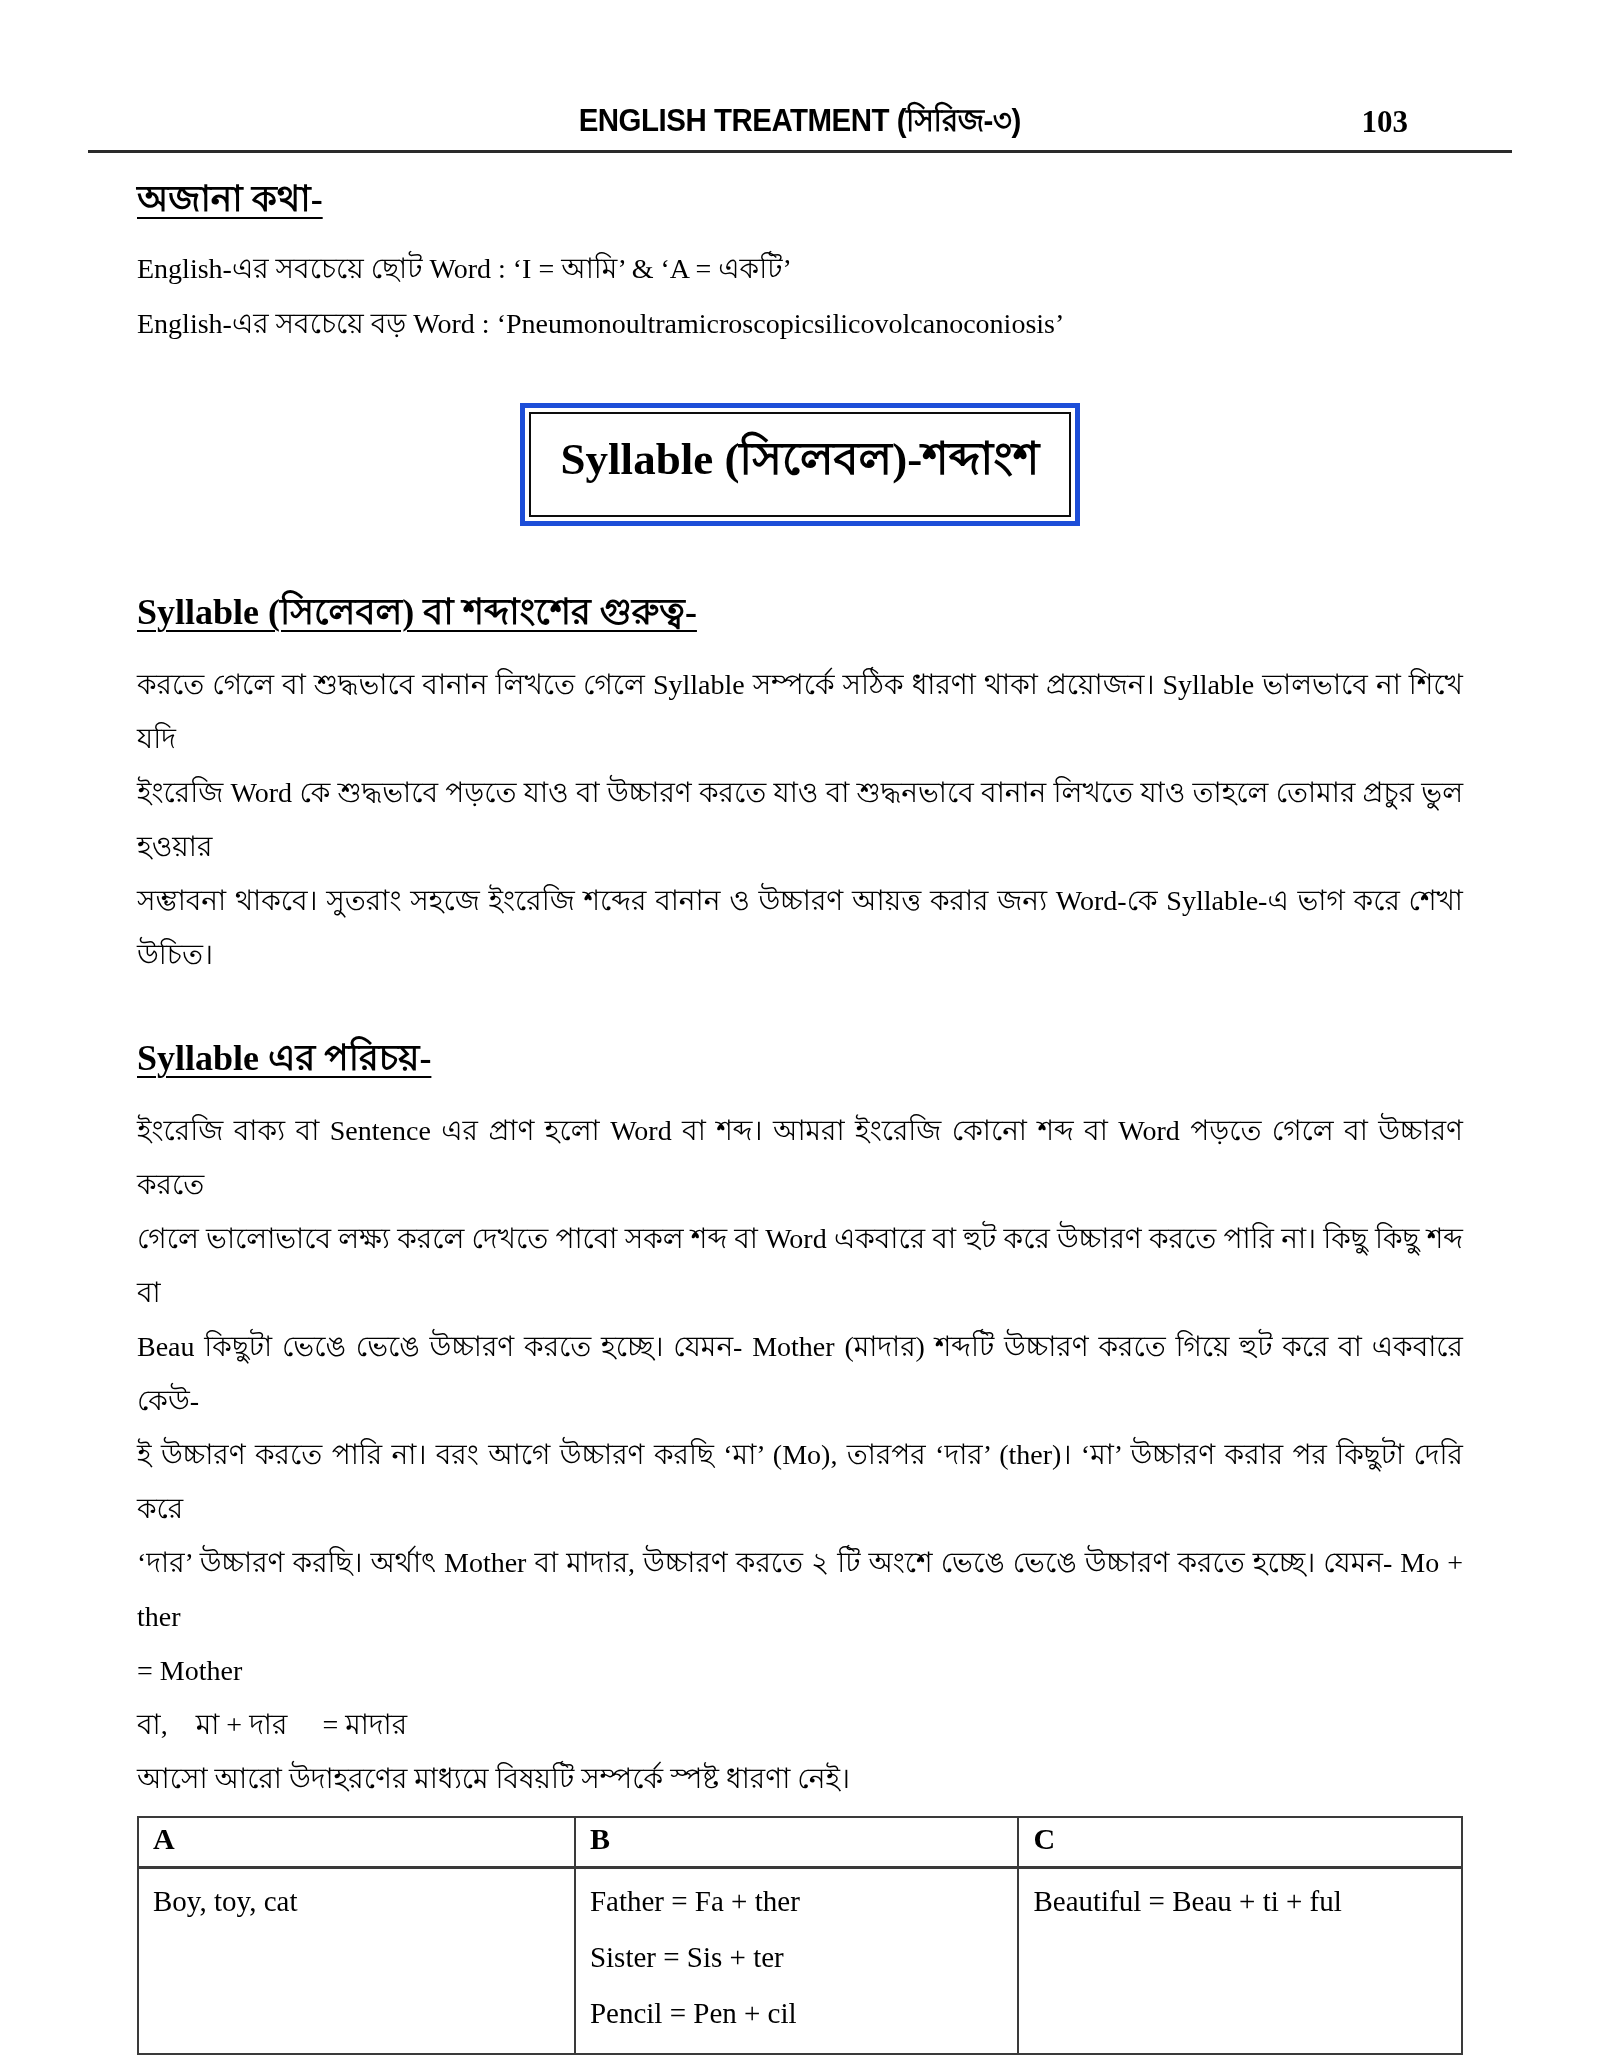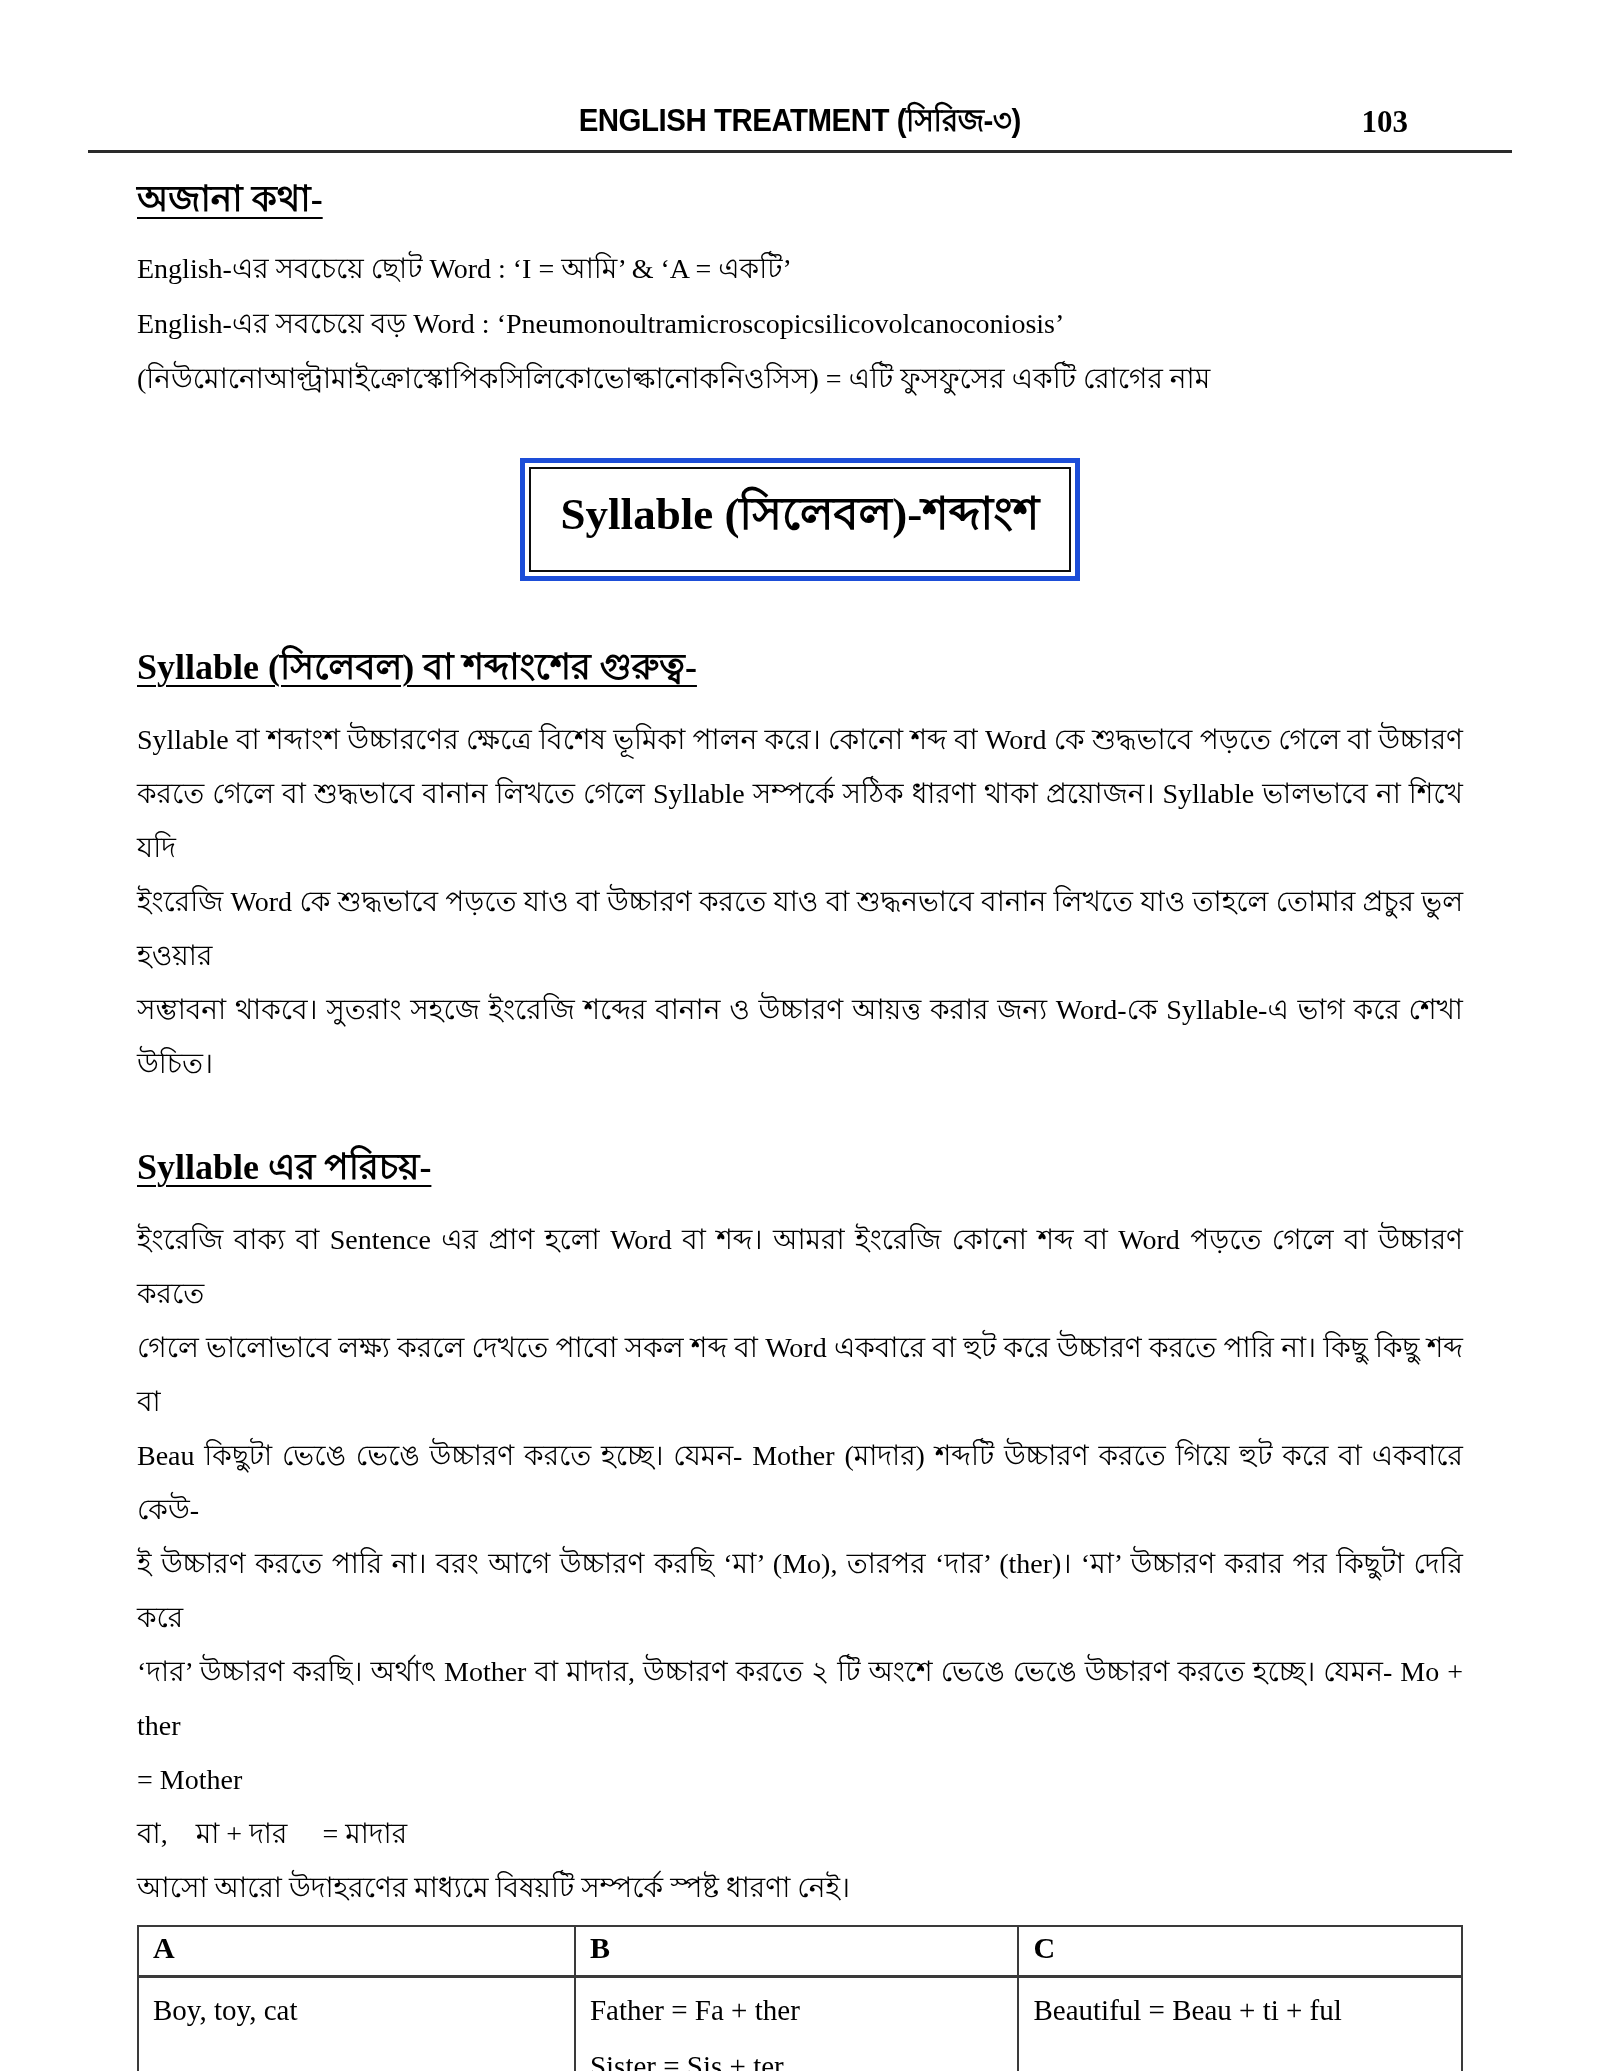--- a/index.html
+++ b/index.html
@@ -121,32 +121,30 @@
   <div class="header-row">
     <span class="header-title">ENGLISH TREATMENT (সিরিজ-৩)</span>
     <span class="page-number">103</span>
   </div>
   <div class="header-rule"></div>
 
   <section class="unknown">
     <h2 class="section-heading">অজানা কথা-</h2>
     <div class="line">English-এর সবচেয়ে ছোট Word : ‘I = আমি’ &amp; ‘A = একটি’</div>
     <div class="line">English-এর সবচেয়ে বড় Word : ‘Pneumonoultramicroscopicsilicovolcanoconiosis’</div>
-    <div class="line">(নিউমোনোআল্ট্রামাইক্রোস্কোপিকসিলিকোভোল্কানোকনিওসিস) = এটি ফুসফুসের একটি রোগের নাম</div>
   </section>
 
   <div class="title-box-wrap">
     <div class="title-box-outer">
       <div class="title-box-inner">Syllable (সিলেবল)-শব্দাংশ</div>
     </div>
   </div>
 
   <section class="importance">
     <h2 class="section-heading">Syllable (সিলেবল) বা শব্দাংশের গুরুত্ব-</h2>
-    <div class="line fill">Syllable বা শব্দাংশ উচ্চারণের ক্ষেত্রে বিশেষ ভূমিকা পালন করে। কোনো শব্দ বা Word কে শুদ্ধভাবে পড়তে গেলে বা উচ্চারণ</div>
     <div class="line fill">করতে গেলে বা শুদ্ধভাবে বানান লিখতে গেলে Syllable সম্পর্কে সঠিক ধারণা থাকা প্রয়োজন। Syllable ভালভাবে না শিখে যদি</div>
     <div class="line fill">ইংরেজি Word কে শুদ্ধভাবে পড়তে যাও বা উচ্চারণ করতে যাও বা শুদ্ধনভাবে বানান লিখতে যাও তাহলে তোমার প্রচুর ভুল হওয়ার</div>
     <div class="line fill">সম্ভাবনা থাকবে। সুতরাং সহজে ইংরেজি শব্দের বানান ও উচ্চারণ আয়ত্ত করার জন্য Word-কে Syllable-এ ভাগ করে শেখা উচিত।</div>
   </section>
 
   <section class="identity">
     <h2 class="section-heading">Syllable এর পরিচয়-</h2>
     <div class="line fill">ইংরেজি বাক্য বা Sentence এর প্রাণ হলো Word বা শব্দ। আমরা ইংরেজি কোনো শব্দ বা Word পড়তে গেলে বা উচ্চারণ করতে</div>
     <div class="line fill">গেলে ভালোভাবে লক্ষ্য করলে দেখতে পাবো সকল শব্দ বা Word একবারে বা হুট করে উচ্চারণ করতে পারি না। কিছু কিছু শব্দ বা</div>
     <div class="line fill">Beau কিছুটা ভেঙে ভেঙে উচ্চারণ করতে হচ্ছে। যেমন- Mother (মাদার) শব্দটি উচ্চারণ করতে গিয়ে হুট করে বা একবারে কেউ-</div>

